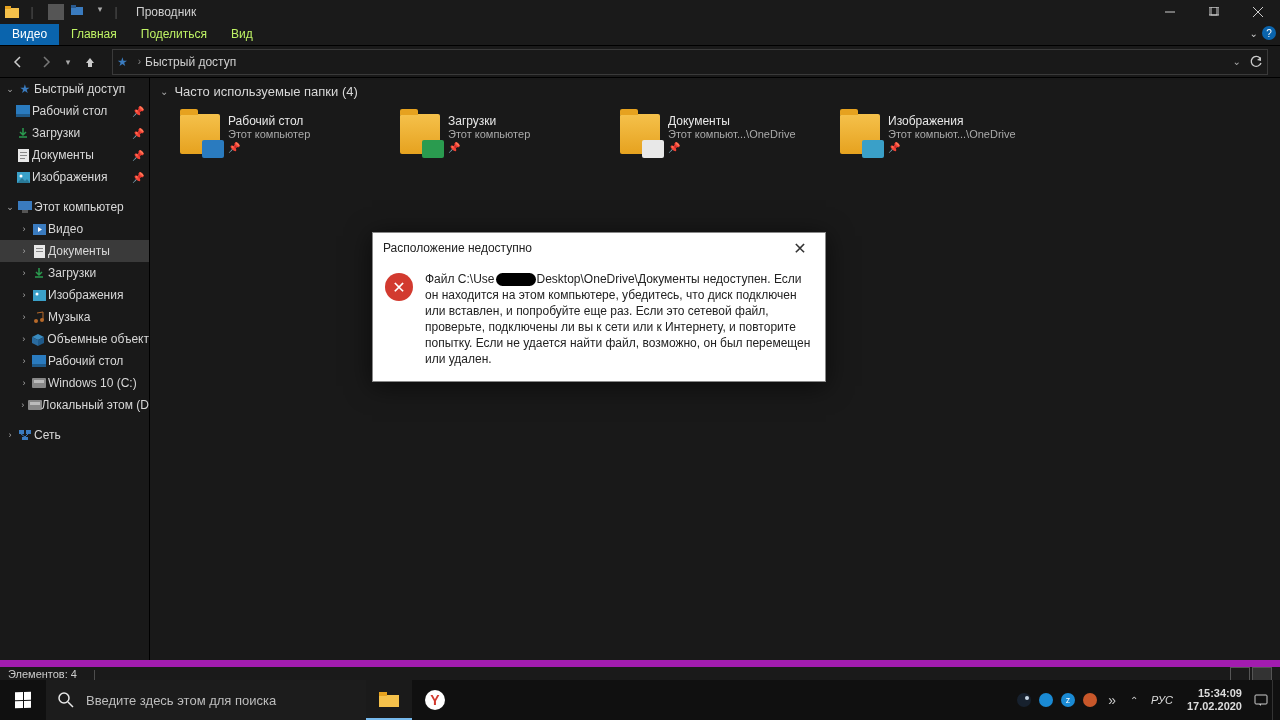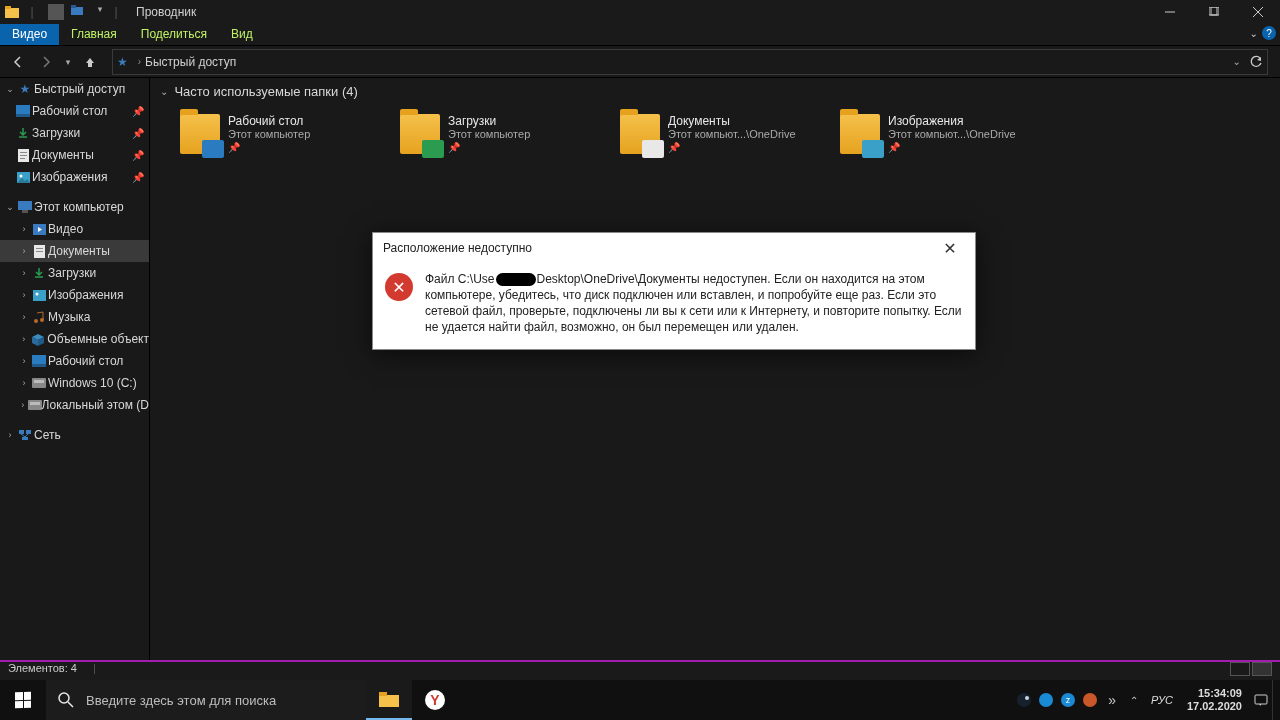--- a/index.html
+++ b/index.html
@@ -52,42 +52,42 @@
   .folders { position:absolute; left:30px; top:36px; display:flex; gap:10px; }
   .folder { width:210px; display:flex; align-items:flex-start; gap:8px; }
   .folder .ficon { width:40px; height:40px; background:linear-gradient(#f5c14b,#e6a21f); border-radius:2px; position:relative; flex-shrink:0;}
   .folder .ficon:before { content:""; position:absolute; top:-5px; left:0; width:18px; height:6px; background:#e6a21f; border-radius:2px 2px 0 0;}
   .folder .ficon .badge { position:absolute; right:-4px; bottom:-4px; width:22px; height:18px; border-radius:2px;}
   .folder .meta .name { color:#e8e8e8; font-size:12px; }
   .folder .meta .sub  { color:#aaa; font-size:11px; }
   .folder .meta .pin  { color:#aaa; font-size:10px; margin-top:2px;}
 
   
-  .statusbar { position:absolute; left:0; right:0; bottom:40px; height:20px; background:#1a1a1a; border-top:2px solid #a21caf; display:flex; align-items:flex-start; padding:0 8px; color:#ccc; font-size:11px;gap:8px;}
+  .statusbar { position:absolute; left:0; right:0; bottom:40px; height:20px; background:#1a1a1a; border-top:7px solid #a21caf; display:flex; align-items:center; padding:0 8px; color:#ccc; font-size:11px;gap:8px;}
   .statusbar .views { margin-left:auto; display:flex; gap:2px;}
   .statusbar .views div { width:20px; height:14px; border:1px solid #555; }
 
   
   .taskbar { position:absolute; left:0; right:0; bottom:0; height:40px; background:#101010; display:flex; align-items:center; }
   .taskbar .start { width:46px; height:40px; display:flex; align-items:center; justify-content:center; }
   .winlogo { width:16px; height:16px; display:grid; grid-template-columns:1fr 1fr; grid-template-rows:1fr 1fr; gap:1px; transform:skewY(-2deg);}
   .winlogo span { background:#fff; }
   .taskbar .search { width:320px; height:40px; background:#1c1c1c; display:flex; align-items:center; padding-left:12px; color:#bdbdbd; font-size:13px;}
   .taskbar .search .sicon { margin-right:12px; color:#e8e8e8; }
   .taskbar .tbtn { width:46px; height:40px; display:flex; align-items:center; justify-content:center; }
   .taskbar .tbtn.active { border-bottom:2px solid #76b9ed; background:#1a1a1a;}
   .taskbar .tray { margin-left:auto; display:flex; align-items:center; height:40px; padding-right:2px;}
   .taskbar .tray .ticon { width:22px; display:flex; align-items:center; justify-content:center; color:#ccc; font-size:12px;}
   .taskbar .tray .clock { color:#ddd; font-size:11px; text-align:right; line-height:13px; margin:0 8px;font-weight:bold;}
   .taskbar .tray .lang { font-size:11px; color:#ddd; margin:0 6px;font-style:italic;}
   .taskbar .tray .showdesk { width:6px; height:40px; border-left:1px solid #333;}
 
   
   .overlay { position:absolute; inset:0; }
-  .dialog { position:absolute; left:372px; top:232px; width:604px; background:#fff; color:#000; box-shadow:0 4px 24px rgba(0,0,0,.6); border:1px solid #888;}
+  .dialog { position:absolute; left:372px; top:232px; width:454px; background:#fff; color:#000; box-shadow:0 4px 24px rgba(0,0,0,.6); border:1px solid #888;}
   .dialog .dtitle { height:30px; display:flex; align-items:center; padding:0 10px; font-size:12px; color:#222;}
   .dialog .dtitle .close { margin-left:auto; font-size:16px; color:#333; width:30px; text-align:center; }
   .dialog .dbody { display:flex; padding:8px 12px 14px; gap:12px; }
   .dialog .derr { width:28px; height:28px; border-radius:50%; background:#d23a2f; color:#fff; display:flex; align-items:center; justify-content:center; font-size:16px; flex-shrink:0; margin-top:2px;}
   .dialog .dtext { font-size:12px; color:#222; line-height:16px; position:relative;}
   .dialog .dtext .redact { display:inline-block; width:40px; height:13px; background:#000; border-radius:7px; vertical-align:middle; margin:0 1px;}
   .dialog .dfoot { background:#f0f0f0; padding:8px 10px; display:flex; justify-content:flex-end; border-top:1px solid #ddd;}
   .dialog .dfoot button { width:70px; height:22px; background:#e8f0f8; border:1px solid #2a6db5; font-size:12px;}
 
   

